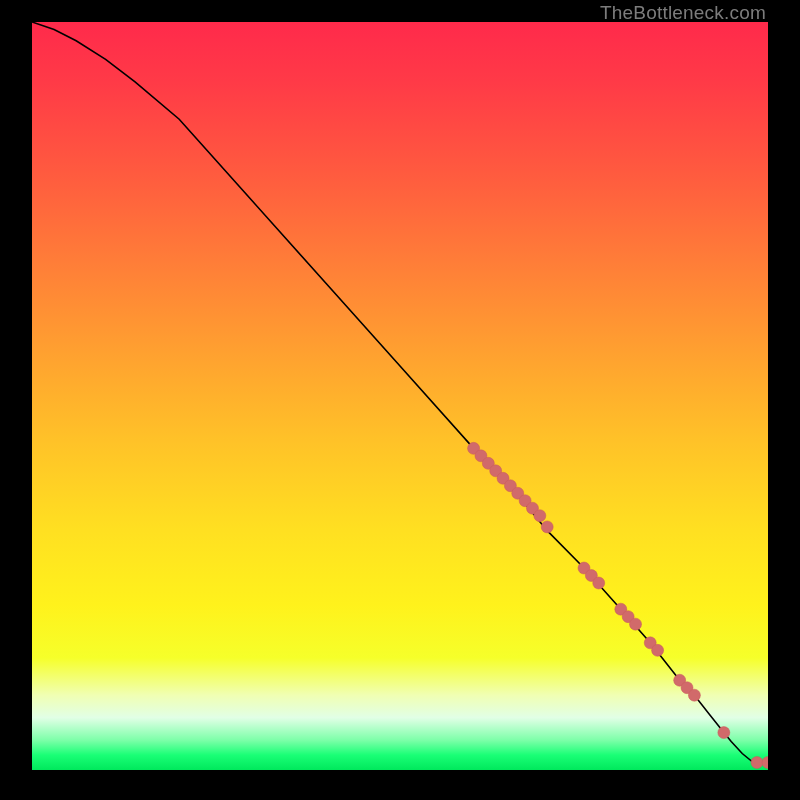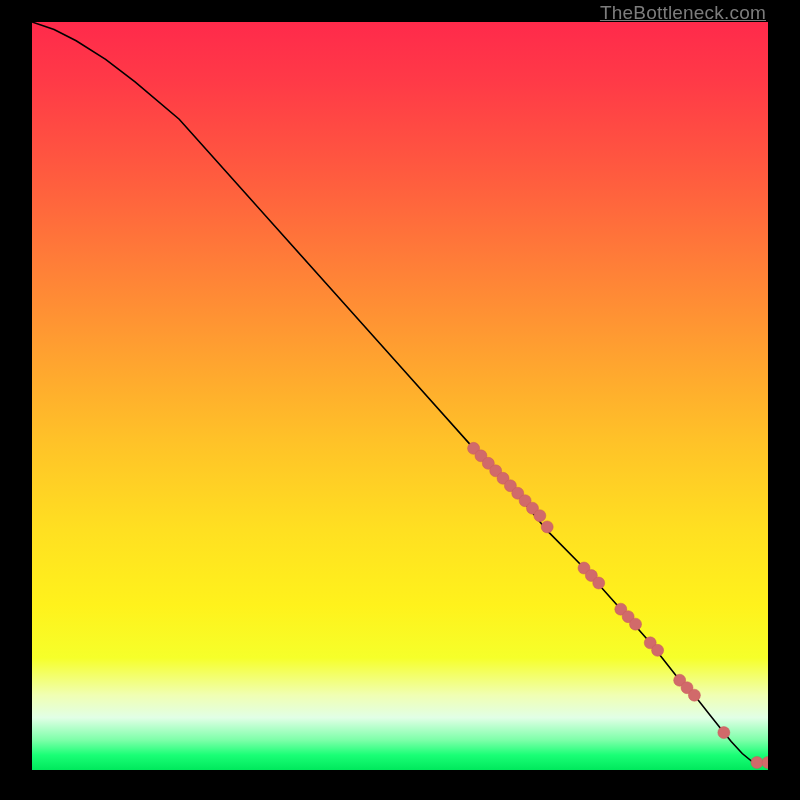--- a/index.html
+++ b/index.html
@@ -45,21 +45,20 @@
   .watermark {
     position: absolute;
     right: 34px;
     top: 2px;
     color: #7c7c7c;
     font-size: 19px;
     letter-spacing: 0.2px;
     text-align: right;
     pointer-events: none;
     user-select: none;
-    text-decoration: underline;
   }
   svg.overlay {
     position: absolute;
     left: 32px;
     top: 22px;
     width: 736px;
     height: 748px;
     pointer-events: none;
   }
 </style>

